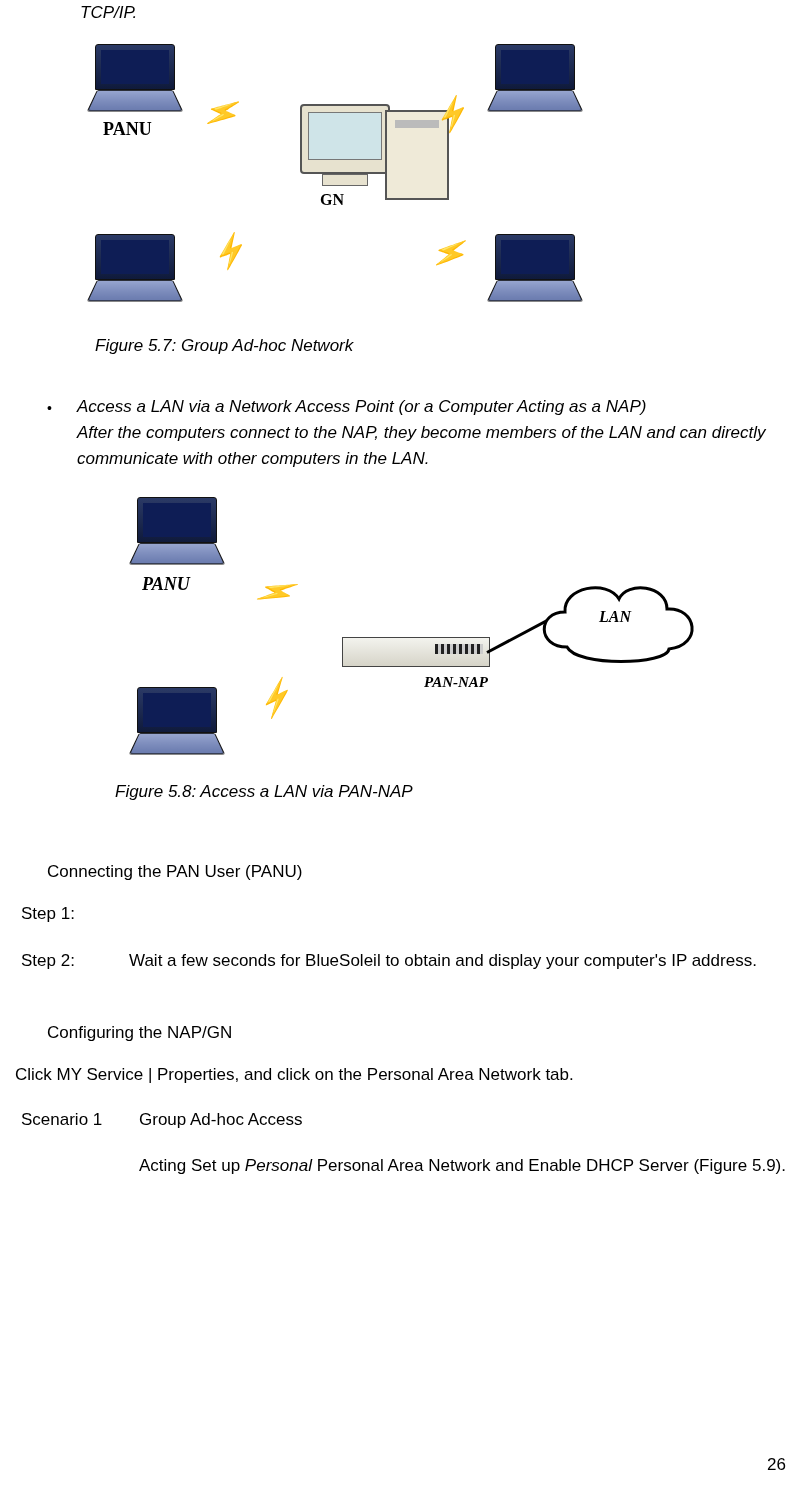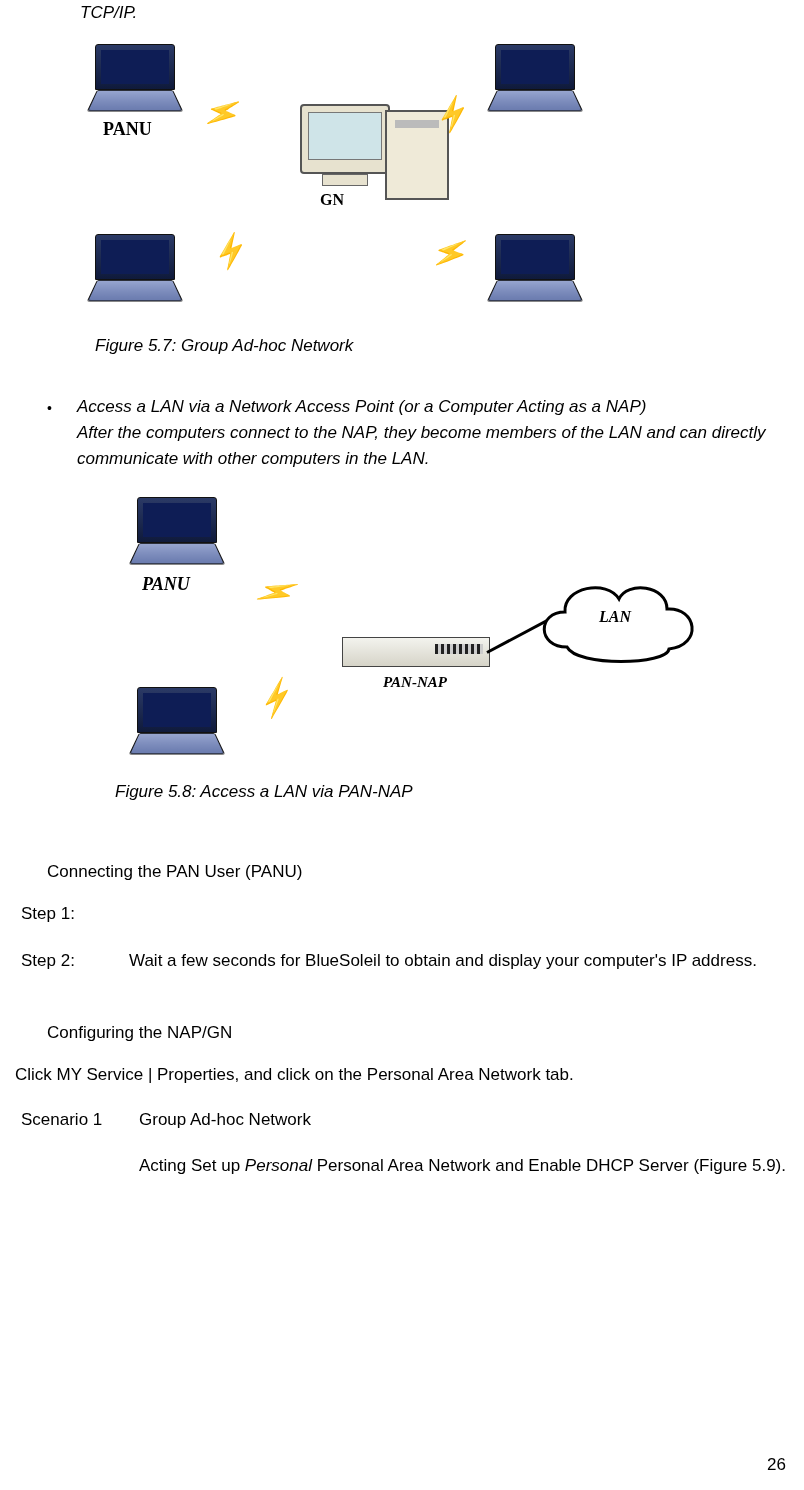--- a/index.html
+++ b/index.html
@@ -159,21 +159,21 @@
     position:relative;
   }
   .nap-dev::before{
     content:""; position:absolute; right:6px; top:6px;
     width:48px; height:10px;
     background:repeating-linear-gradient(90deg,#222 0 3px,#ccc 3px 6px);
   }
   .nap-label{
     font-family:"Times New Roman",serif;
     font-weight:bold; font-size:15px;
-    text-align:center;
+    text-align:right;
     margin-top:4px;
   }
   .cloud{
     position:absolute;
     left:400px; top:80px;
     width:180px; height:110px;
   }
   .cloud svg{ width:100%; height:100%; }
   .cloud-label{
     position:absolute;
@@ -329,20 +329,20 @@
     <div class="step-body">Wait a few seconds for BlueSoleil to obtain and display your computer's IP address.</div>
   </div>
 </div>
 
 <div class="section-h section-h2">Configuring the NAP/GN</div>
 <div class="click-line">Click MY Service | Properties, and click on the Personal Area Network tab.</div>
 
 <div class="scen-row">
   <div class="scen-label">Scenario 1</div>
   <div class="scen-body">
-    <div>Group Ad-hoc Network</div>
+    <div>Group Ad-hoc Access</div>
     <div class="scen-p2">
       <span>Acting Set up </span><em class="it">Personal</em><span> Personal Area Network and Enable DHCP Server (Figure 5.9).</span>
     </div>
   </div>
 </div>
 
 <div class="page-num">26</div>
 
 </body></html>

